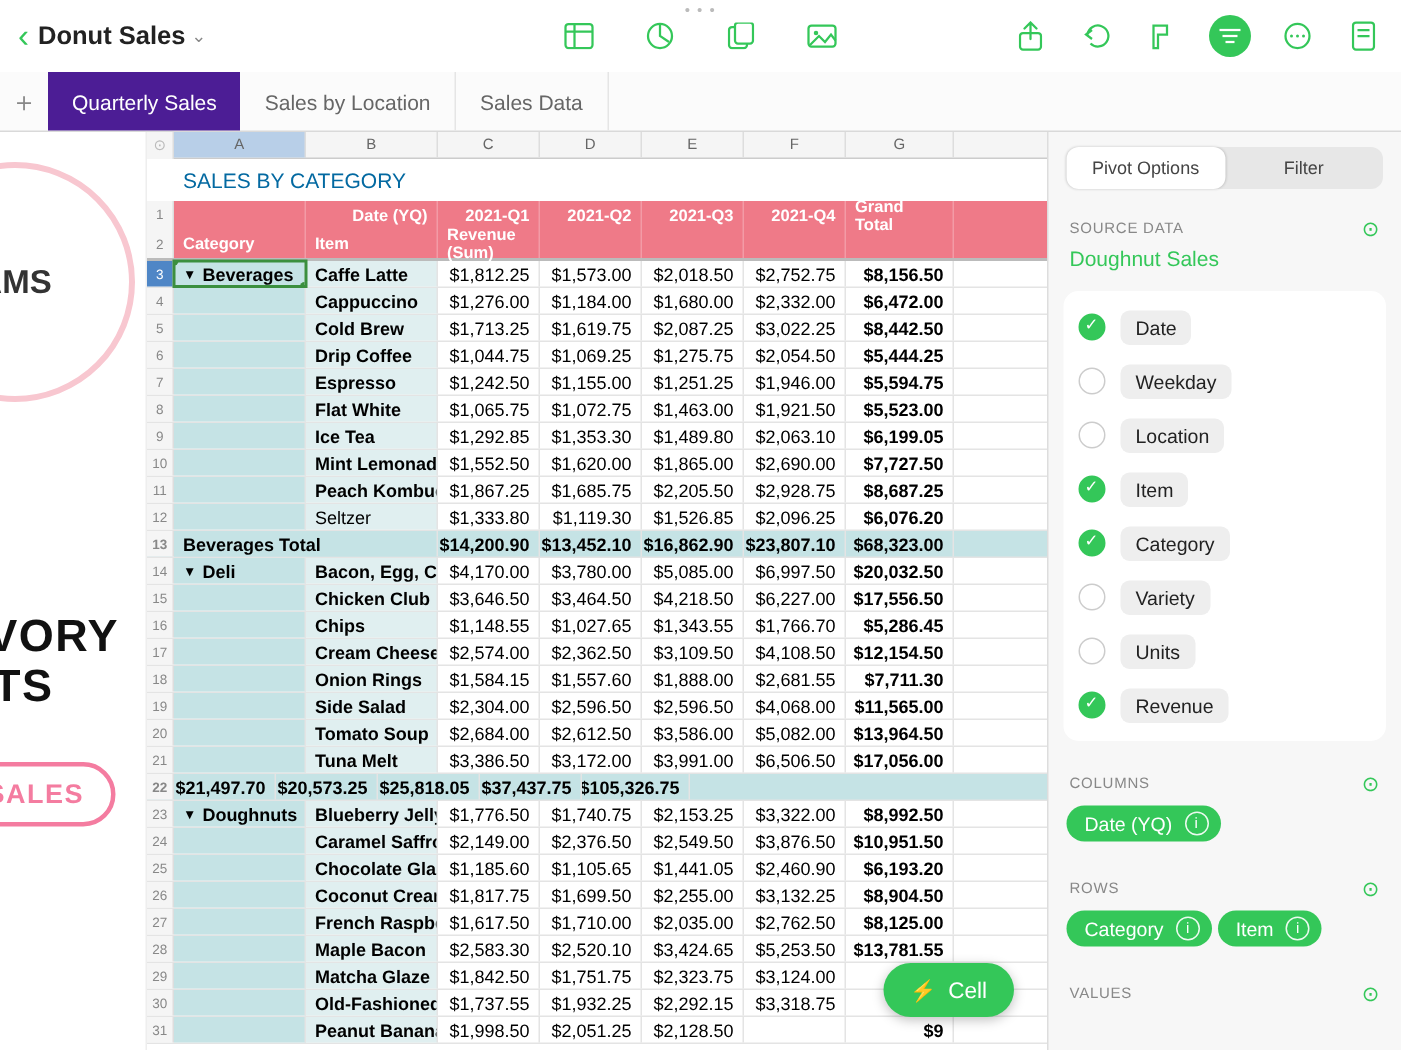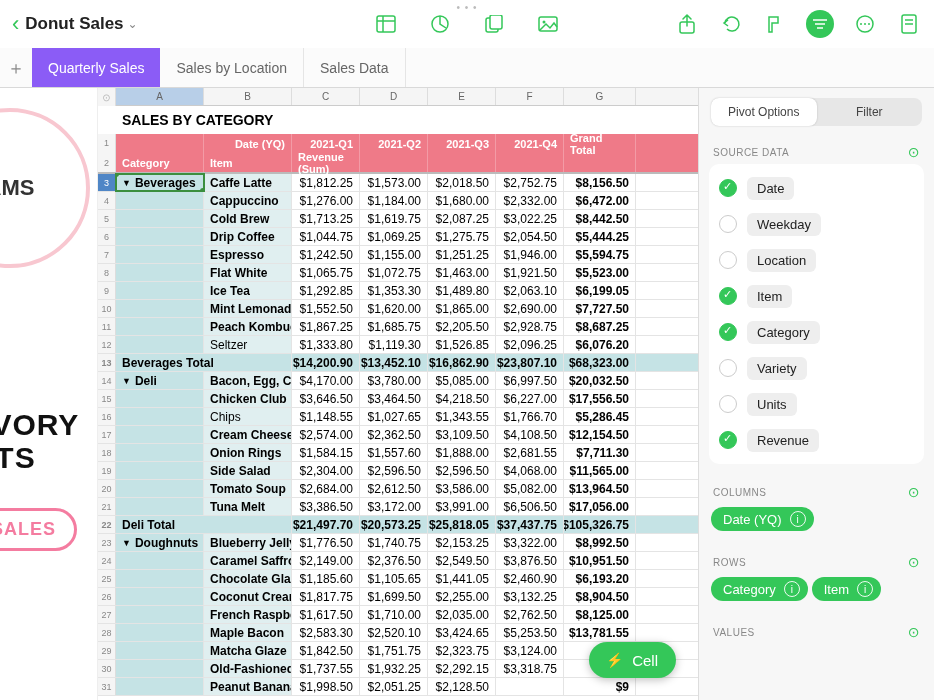--- a/index.html
+++ b/index.html
@@ -12,37 +12,37 @@
   .doc-chev{color:#888;font-size:12px;}
   .top-center{position:absolute;left:50%;top:0;transform:translateX(-50%);height:48px;display:flex;align-items:center;gap:28px;}
   .top-center .ic,.top-right .ic{color:#34c759;font-size:18px;display:flex;align-items:center;justify-content:center;width:26px;height:26px;}
   .top-right{margin-left:auto;display:flex;align-items:center;gap:18px;}
   .pill{background:#34c759;width:28px;height:28px;border-radius:14px;display:flex;align-items:center;justify-content:center;color:#fff;}
   .grip-dots{position:absolute;left:50%;top:2px;transform:translateX(-50%);color:#bbb;font-size:10px;letter-spacing:1px;}
   
   .tabs{height:40px;display:flex;align-items:stretch;border-bottom:1px solid #d9d9d9;background:#fbfbfb;}
   .tab-add{width:32px;display:flex;align-items:center;justify-content:center;color:#888;font-size:18px;}
   .tab{padding:0 16px;display:flex;align-items:center;font-size:14px;color:#666;border-right:1px solid #e5e5e5;cursor:pointer;}
-  .tab.active{background:#8b5cf6;color:#fff;border:none;}
+  .tab.active{background:#4c1d95;color:#fff;border:none;}
   
   .main{flex:1;display:flex;overflow:hidden;}
   
   .canvas-left{width:98px;position:relative;overflow:hidden;border-right:1px solid #eee;}
   .donut-stamp{position:absolute;left:-70px;top:20px;width:160px;height:160px;border-radius:50%;border:4px solid #f8c7d0;display:flex;align-items:center;justify-content:center;}
   .donut-text{font-size:22px;font-weight:800;color:#333;line-height:1.1;}
   .savory{position:absolute;left:-50px;top:320px;font-size:30px;font-weight:900;letter-spacing:1px;color:#111;line-height:1.1;}
   .sales-pill{position:absolute;left:-30px;top:420px;border:3px solid #f47ca0;border-radius:22px;padding:8px 18px;font-weight:800;color:#f47ca0;font-size:18px;letter-spacing:1px;}
   
   .sheet{flex:1;display:flex;flex-direction:column;overflow:hidden;}
   .col-head{height:18px;display:flex;border-bottom:1px solid #ccc;font-size:10px;color:#666;background:#f5f5f5;}
   .colh{border-right:1px solid #ddd;text-align:center;line-height:18px;}
   .colh.sel{background:#b8cfe8;}
   .grid{flex:1;overflow:auto;font-size:12px;}
   .title-row{height:28px;display:flex;align-items:center;}
-  .title-cell{padding:4px 6px;font-weight:700;font-size:14px;color:#000000;}
+  .title-cell{padding:4px 6px;font-weight:400;font-size:14px;color:#0369a1;}
   .hdr1{display:flex;height:20px;background:#ef7a88;color:#fff;font-size:11px;}
   .hdr1 .c{border-right:1px solid rgba(255,255,255,0.25);display:flex;align-items:center;padding:0 6px;justify-content:flex-end;font-weight:600;}
   .hdr2{display:flex;height:20px;background:#ef7a88;color:#fff;font-size:11px;border-bottom:2px solid #bbb;}
   .hdr2 .c{border-right:1px solid rgba(255,255,255,0.25);display:flex;align-items:center;padding:0 6px;font-weight:600;}
   .row{display:flex;height:18px;border-bottom:1px solid #e4e4e4;}
   .row .c{border-right:1px solid #e4e4e4;padding:0 6px;display:flex;align-items:center;overflow:hidden;white-space:nowrap;}
   .num{justify-content:flex-end;}
   .gt{font-weight:700;}
   .cat-first{background:#c5e3e5;font-weight:700;}
   .cat-sub{background:#e0eff0;}
@@ -344,21 +344,21 @@
             <div class="c wB cat-sub" style="font-weight:700">Chicken Club</div>
             <div class="c wC num ">$3,646.50</div>
             <div class="c wD num ">$3,464.50</div>
             <div class="c wE num ">$4,218.50</div>
             <div class="c wF num ">$6,227.00</div>
             <div class="c wG num gt">$17,556.50</div>
           </div>
           <div class="row">
             <div class="rnh">16</div>
             <div class="c wA cat-first "></div>
-            <div class="c wB cat-sub" style="font-weight:400">Chips</div>
+            <div class="c wB cat-sub" style="font-weight:700">Chips</div>
             <div class="c wC num ">$1,148.55</div>
             <div class="c wD num ">$1,027.65</div>
             <div class="c wE num ">$1,343.55</div>
             <div class="c wF num ">$1,766.70</div>
             <div class="c wG num gt">$5,286.45</div>
           </div>
           <div class="row">
             <div class="rnh">17</div>
             <div class="c wA cat-first "></div>
             <div class="c wB cat-sub" style="font-weight:700">Cream Cheese</div>
@@ -403,21 +403,20 @@
             <div class="c wA cat-first "></div>
             <div class="c wB cat-sub" style="font-weight:700">Tuna Melt</div>
             <div class="c wC num ">$3,386.50</div>
             <div class="c wD num ">$3,172.00</div>
             <div class="c wE num ">$3,991.00</div>
             <div class="c wF num ">$6,506.50</div>
             <div class="c wG num gt">$17,056.00</div>
           </div>
           <div class="row totalrow">
             <div class="rnh">22</div>
-            <div class="c wA cat-first" style="flex:0 0 176px;width:176px">Deli Total</div>
             <div class="c wC num ">$21,497.70</div>
             <div class="c wD num ">$20,573.25</div>
             <div class="c wE num ">$25,818.05</div>
             <div class="c wF num ">$37,437.75</div>
             <div class="c wG num gt">$105,326.75</div>
           </div>
           <div class="row">
             <div class="rnh">23</div>
             <div class="c wA cat-first "><span class="tri">▼</span>Doughnuts</div>
             <div class="c wB cat-sub" style="font-weight:700">Blueberry Jelly</div>
@@ -513,20 +512,21 @@
     <div class="panel">
       <div class="panel-tabs">
         <div class="ptab active">Pivot Options</div>
         <div class="ptab">Filter</div>
       </div>
 
       <div class="psec-label">
         <span>SOURCE DATA</span>
         <span class="more">⊙</span>
       </div>
+      <div class="src">Doughnut Sales</div>
 
       <div class="fields" id="fields">
           <div class="frow">
             <div class="fcheck on"></div>
             <div class="fchip">Date</div>
           </div>
           <div class="frow">
             <div class="fcheck"></div>
             <div class="fchip">Weekday</div>
           </div>

